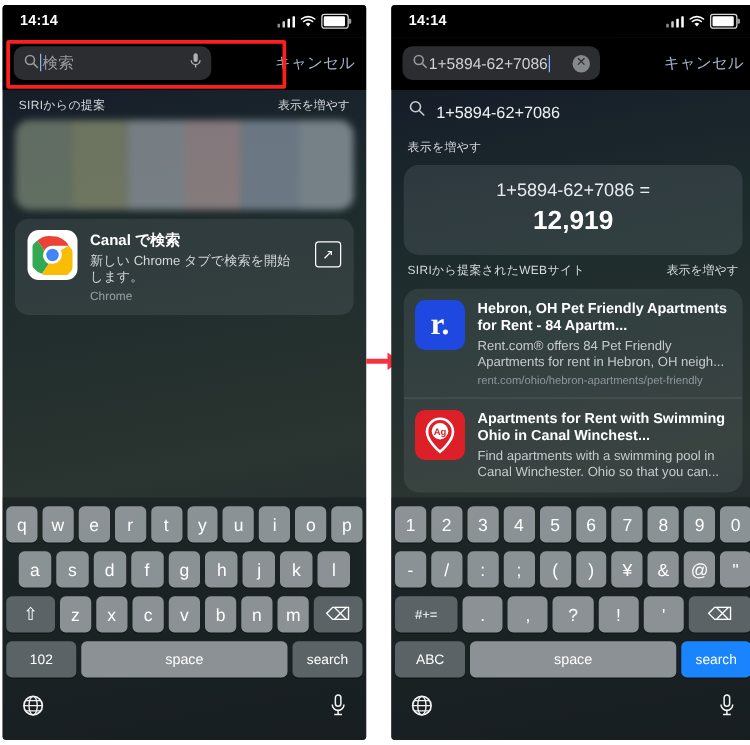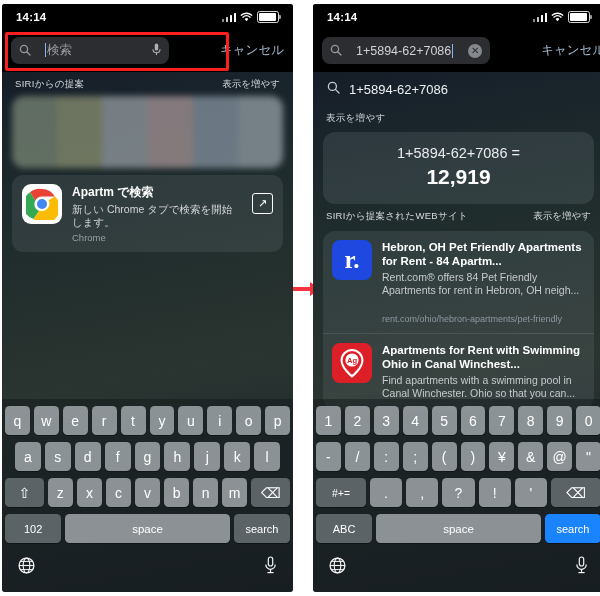--- a/index.html
+++ b/index.html
@@ -23,21 +23,21 @@
   .wifi{width:13px;height:10px;position:relative;}
   .wifi svg{position:absolute;left:0;top:0;}
   .batt{width:20px;height:9.5px;border:1.2px solid rgba(255,255,255,.85);border-radius:2.5px;position:relative;}
   .batt::after{content:"";position:absolute;right:-3px;top:2.5px;width:1.6px;height:4px;background:rgba(255,255,255,.6);border-radius:0 1px 1px 0;}
   .batt i{position:absolute;left:1px;top:1px;bottom:1px;width:85%;background:#fff;border-radius:1px;display:block;}
 
   
   .searchrow{display:flex;align-items:center;padding:7px 9px 8px 9px;gap:7px;background:#000;}
   .searchrow.hl{position:relative;}
   .redbox{position:absolute;left:3px;top:2px;right:64px;bottom:1px;border:3px solid #fb2020;border-radius:2px;pointer-events:none;}
-  .sfield{flex:1;height:27px;background:#2b2d31;border-radius:8px;display:flex;align-items:center;padding:0 8px;gap:14px;position:relative;}
+  .sfield{flex:1;height:27px;background:#2b2d31;border-radius:8px;display:flex;align-items:center;padding:0 8px;gap:1px;position:relative;}
   .sfield .mag{flex:0 0 auto;opacity:.65;}
   .sfield .txt{flex:1;font-size:12.5px;color:#cfd2d6;white-space:nowrap;overflow:hidden;}
   .sfield .txt.ph{color:#9b9ea4;}
   .caret{display:inline-block;width:1px;height:14px;background:#8ab4f8;vertical-align:-3px;margin-right:1px;}
   .mic-s{opacity:.8}
   .clearbtn{width:14px;height:14px;border-radius:50%;background:#85888d;display:flex;align-items:center;justify-content:center;color:#2b2d31;font-size:10px;line-height:1;font-weight:bold;}
   .cancel{color:#9fb6c9;font-size:12.5px;white-space:nowrap;margin-left:44px;}
 
   
   .sechead{display:flex;justify-content:space-between;align-items:center;padding:6px 13px 5px 13px;}
@@ -69,21 +69,21 @@
   
   .weblist{margin:3px 10px 0 10px;border-radius:12px;overflow:hidden;background:rgba(150,160,165,.15);}
   .webrow{display:flex;gap:10px;padding:9px 9px;}
   .webrow + .webrow{border-top:1px solid rgba(255,255,255,.10);}
   .favicon{width:40px;height:40px;border-radius:8px;flex:0 0 auto;display:flex;align-items:center;justify-content:center;font-weight:bold;color:#fff;}
   .fav-rent{background:#1f48e0;font-size:25px;font-family:"Liberation Serif",serif;}
   .fav-ag{background:#dd2027;}
   .webbody{flex:1;min-width:0;}
   .webtitle{font-size:11.5px;font-weight:bold;color:#fff;line-height:1.25;}
   .webdesc{font-size:10.5px;color:#c6cacd;line-height:1.25;margin-top:2px;}
-  .weburl{font-size:9px;color:#9097a0;margin-top:17px;white-space:nowrap;overflow:hidden;}
+  .weburl{font-size:9px;color:#9097a0;margin-top:2px;white-space:nowrap;overflow:hidden;}
 
   
   .kb{position:absolute;left:0;right:0;bottom:0;background:rgba(22,28,30,.55);padding-top:7px;}
   .kbrow{display:flex;justify-content:center;gap:4px;margin-bottom:7px;padding:0 3px;}
   .key{background:rgba(168,174,178,.80);border-radius:4.5px;color:#fff;font-size:14px;display:flex;align-items:center;justify-content:center;height:29px;flex:1;box-shadow:0 1px 0 rgba(0,0,0,.35);}
   .key.dark{background:rgba(108,116,120,.80);}
   .key.small{font-size:10.5px;}
   .key.wide{flex:1.55;}
   .key.space{flex:4.4;font-size:11.5px;}
   .key.ctrl{flex:1.5;font-size:11px;}
@@ -160,21 +160,21 @@
       <svg width="32" height="32" viewBox="0 0 32 32">
         <circle cx="16" cy="16" r="15" fill="#f7f7f7"></circle>
         <path d="M16 1a15 15 0 0 1 13 7.6H16a7.4 7.4 0 0 0-6.6 4L4 4.3A15 15 0 0 1 16 1z" fill="#ea4335"></path>
         <path d="M4 4.3l5.4 8.3A7.4 7.4 0 0 0 13 23.1L7.6 31A15 15 0 0 1 4 4.3z" fill="#34a853"></path>
         <path d="M29 8.6A15 15 0 0 1 7.6 31l5.8-8.5a7.4 7.4 0 0 0 9.2-10.3z" fill="#fbbc05"></path>
         <circle cx="16" cy="16" r="6.6" fill="#fff"></circle>
           <circle cx="16" cy="16" r="5" fill="#4285f4"></circle>
       </svg>
     </div>
     <div class="cardbody">
-      <div class="cardtitle">Apartm で検索</div>
+      <div class="cardtitle">Canal で検索</div>
       <div class="carddesc">新しい Chrome タブで検索を開始します。</div>
       <div class="cardapp">Chrome</div>
     </div>
     <div class="openbtn">↗</div>
   </div>
 
   <div class="kb">
     <div class="kbrow">
       <div class="key">q</div>
       <div class="key">w</div>

